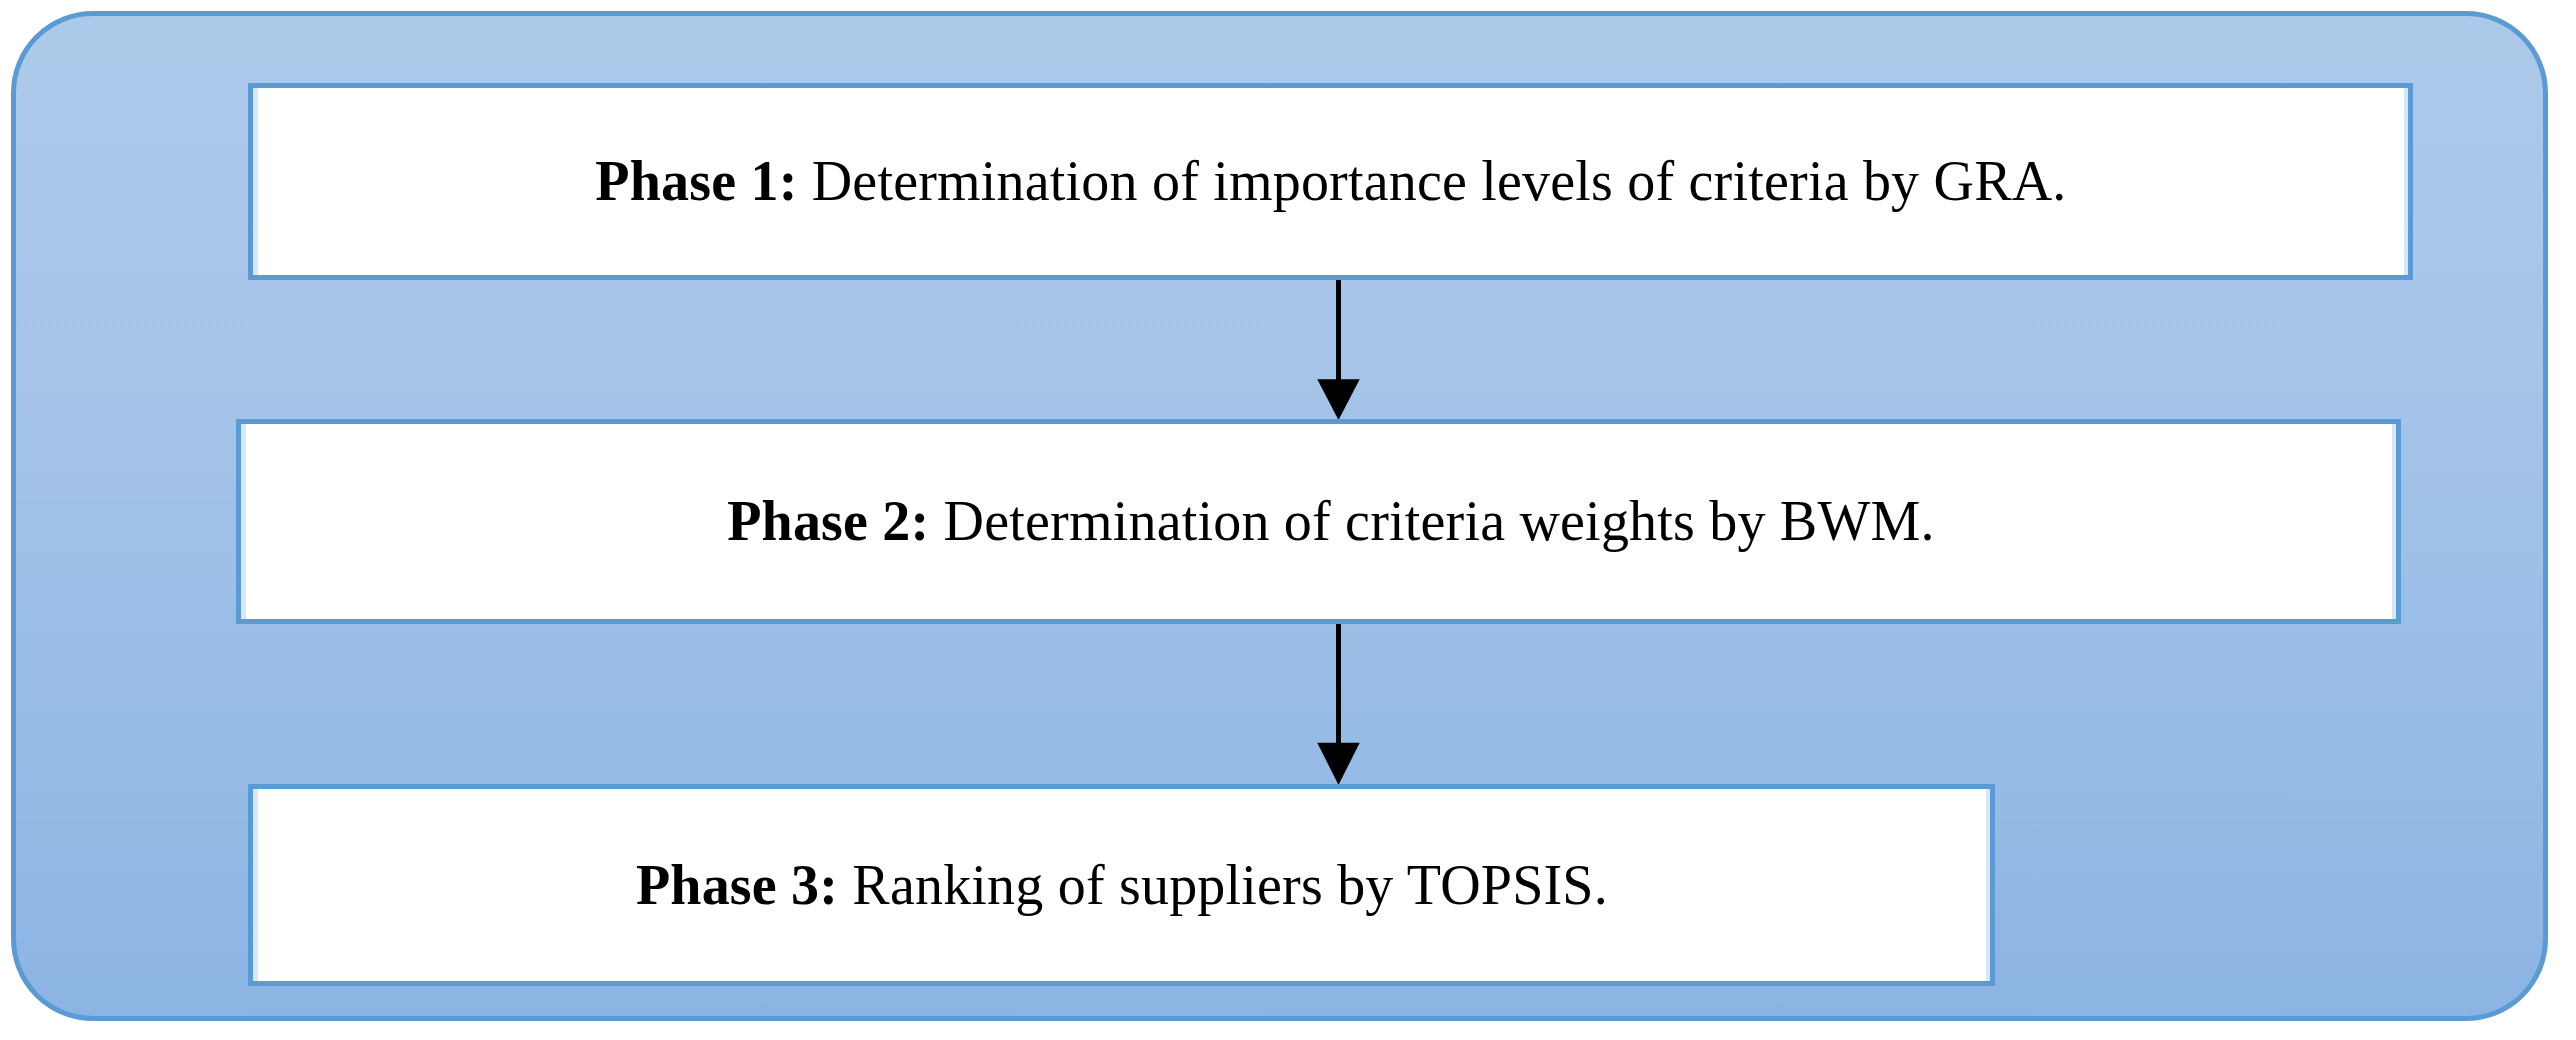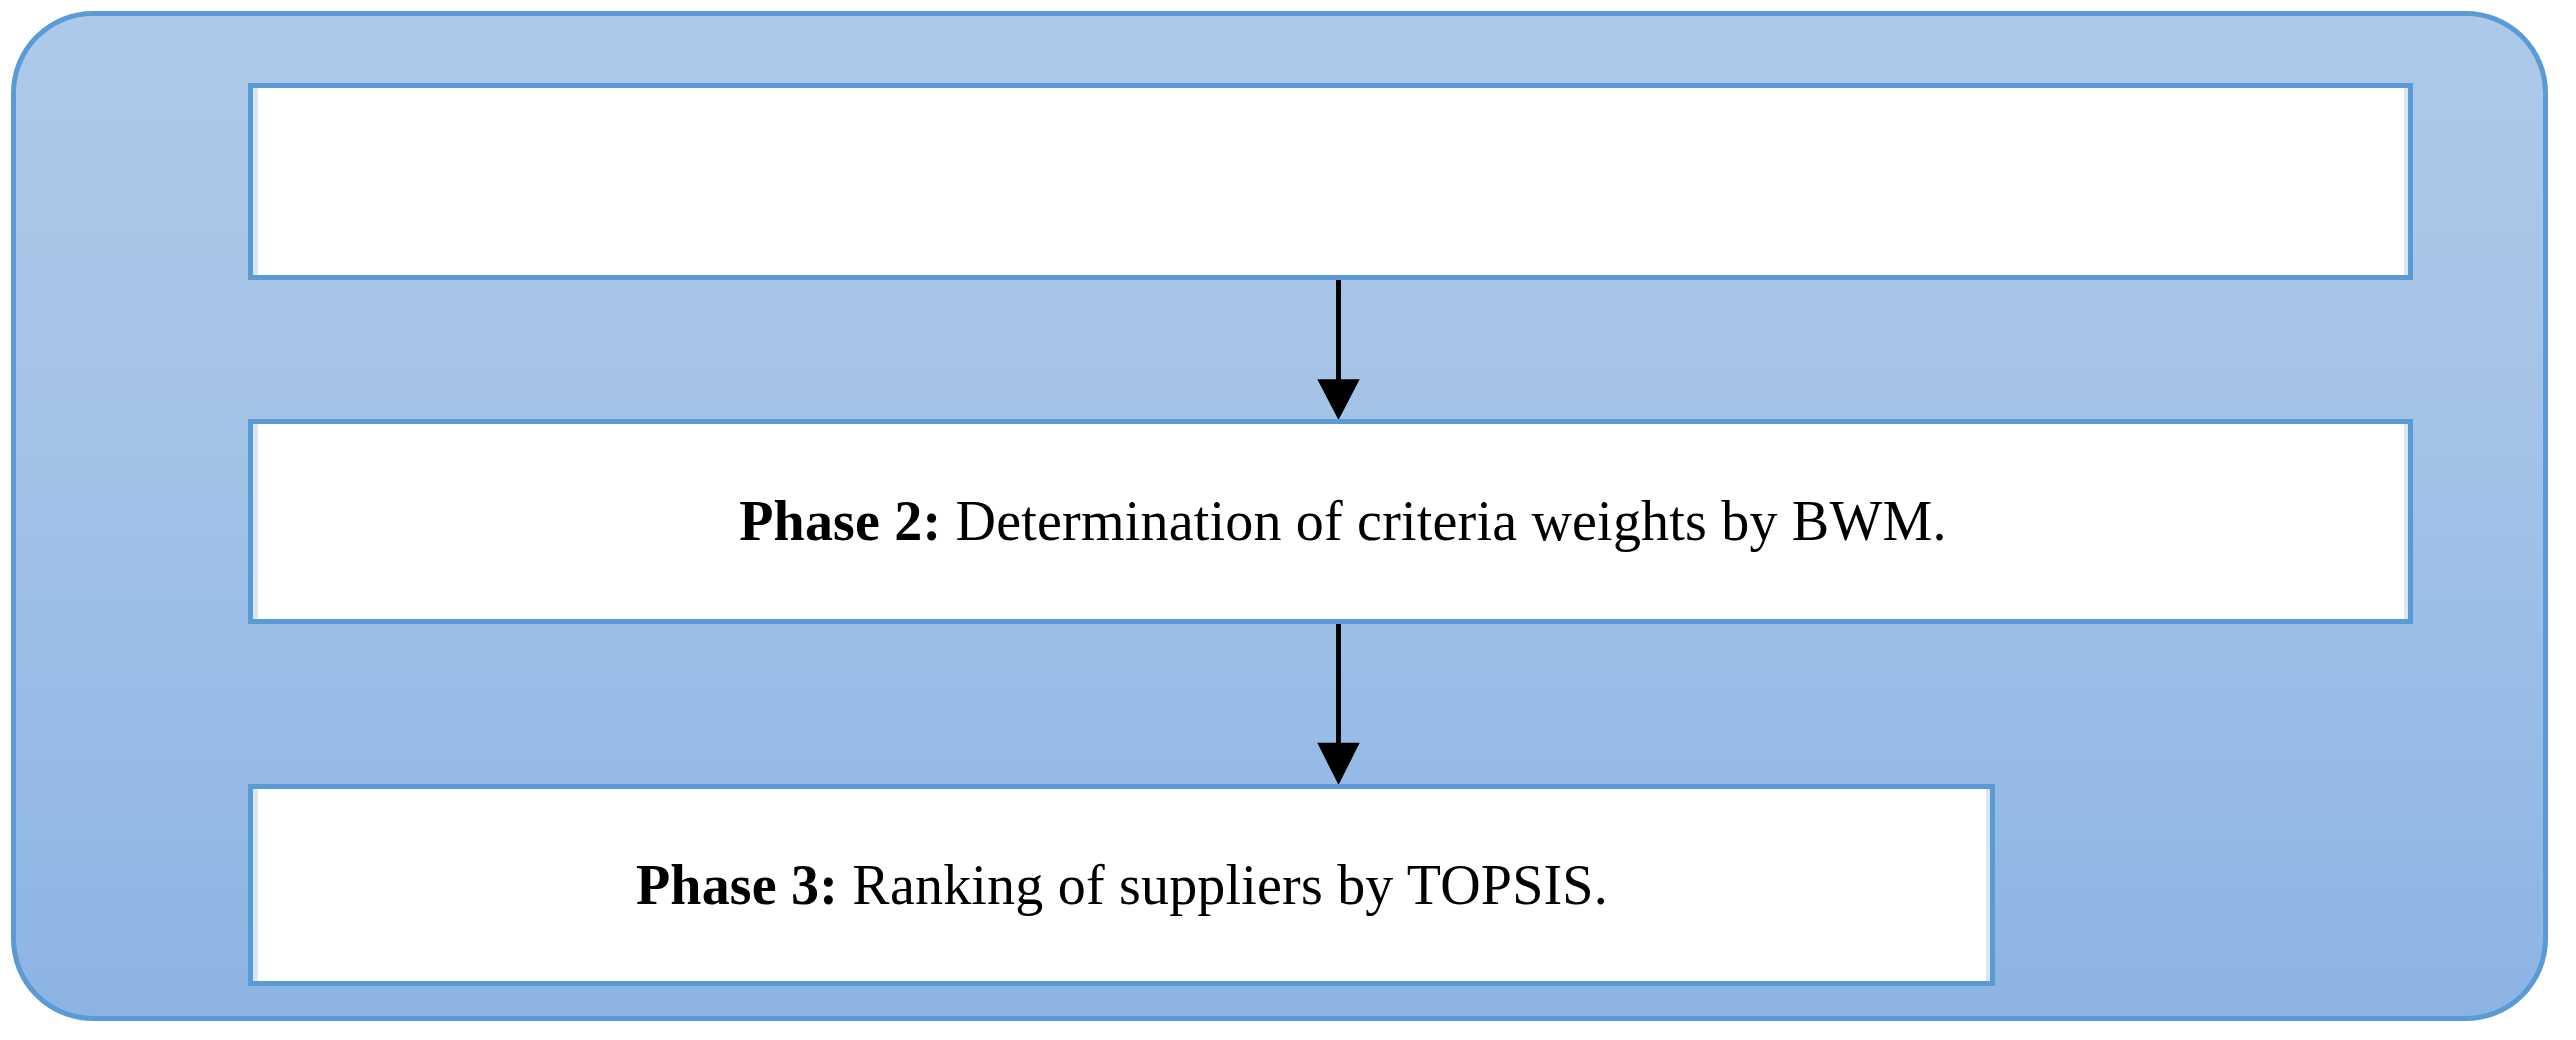--- a/index.html
+++ b/index.html
@@ -59,21 +59,21 @@
     position: absolute;
     right: 0;
     top: 0;
     bottom: 0;
     width: 4.9px;
     background: rgba(145, 185, 225, 0.35);
     pointer-events: none;
   }
 
   #phase-box-1 { left: 232px; top: 67px;  width: 2165px; height: 197px; }
-  #phase-box-2 { left: 232px; top: 403px; width: 2165px; height: 205px; padding-left: 24px; }
+  #phase-box-2 { left: 220px; top: 403px; width: 2165px; height: 205px; padding-left: 24px; }
   #phase-box-3 { left: 232px; top: 768px; width: 1747px; height: 202px; }
 
   .phase-text {
     position: relative;
     z-index: 2;
     font-size: 56px;
     line-height: 1.1;
     color: #000000;
     white-space: nowrap;
     letter-spacing: 0.2px;
@@ -97,20 +97,21 @@
 </head>
 <body>
 
 <div id="canvas">
 
   <div class="outer-panel">
 
     <div class="phase-box" id="phase-box-1">
       <span class="inner-shade"></span>
       <span class="inner-shade-right"></span>
+      <div class="phase-text"><span class="phase-label">Phase 1:</span><span class="phase-desc"> Determination of importance levels of criteria by GRA.</span></div>
     </div>
 
     <div class="arrow" id="arrow-1">
       <svg viewBox="0 0 60 172" preserveAspectRatio="none" aria-hidden="true">
         <rect x="27" y="0" width="6" height="124" fill="#000000"></rect>
         <polygon points="4,122 56,122 30,172" fill="#000000"></polygon>
       </svg>
     </div>
 
     <div class="phase-box" id="phase-box-2">

